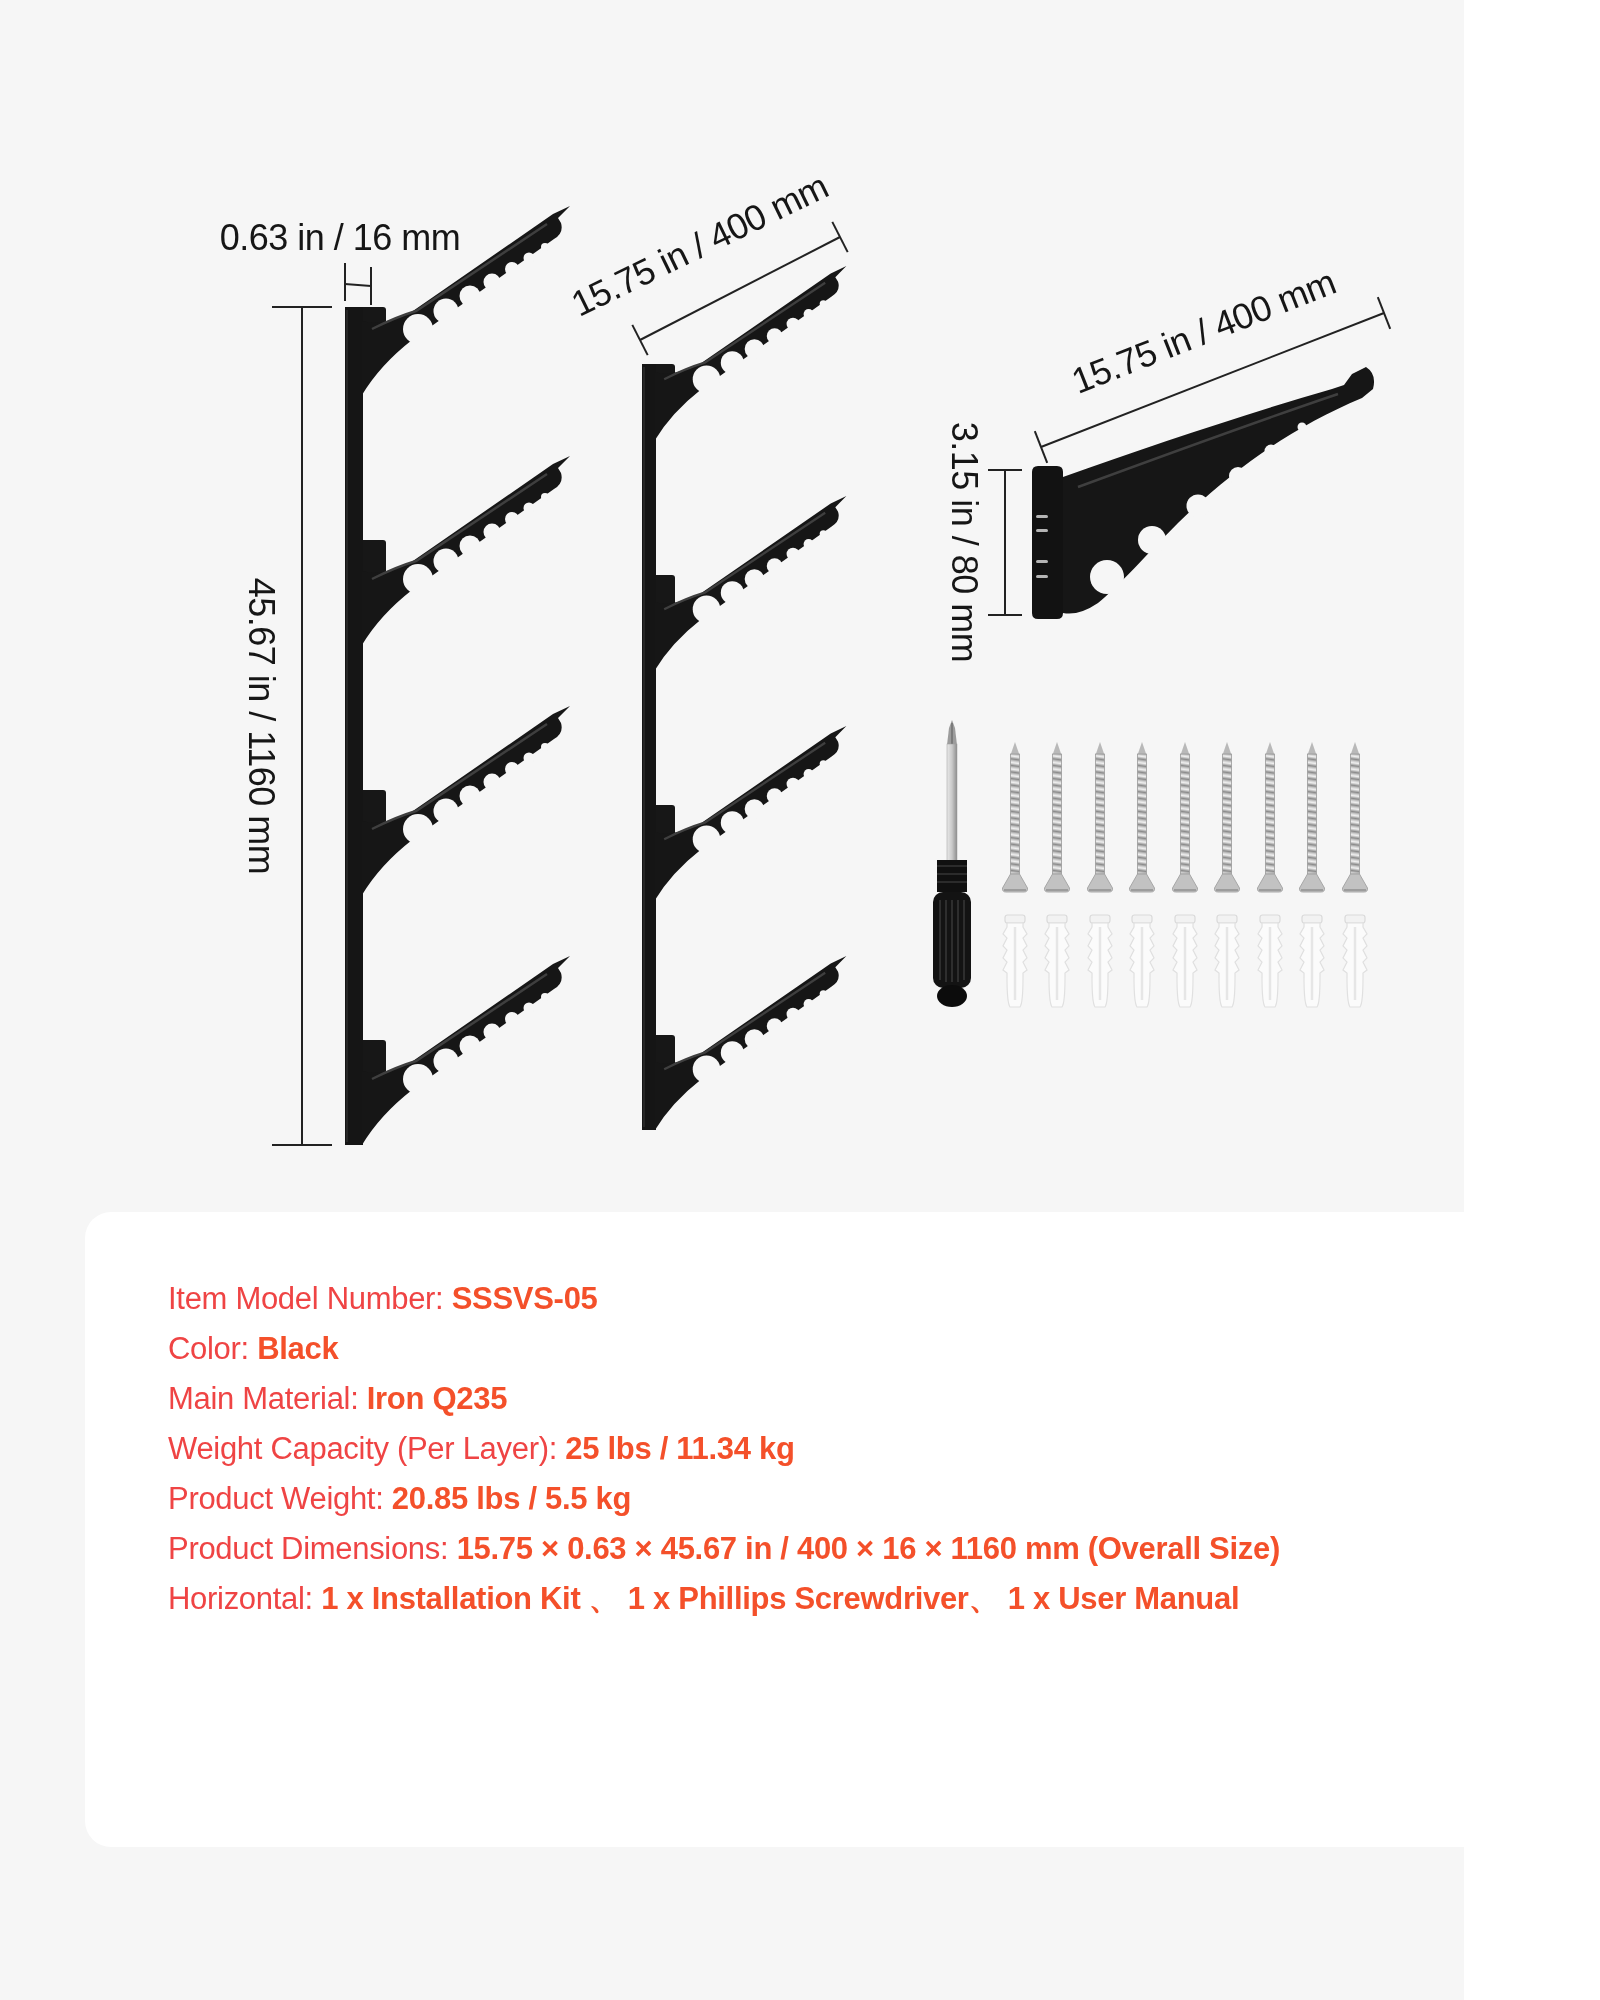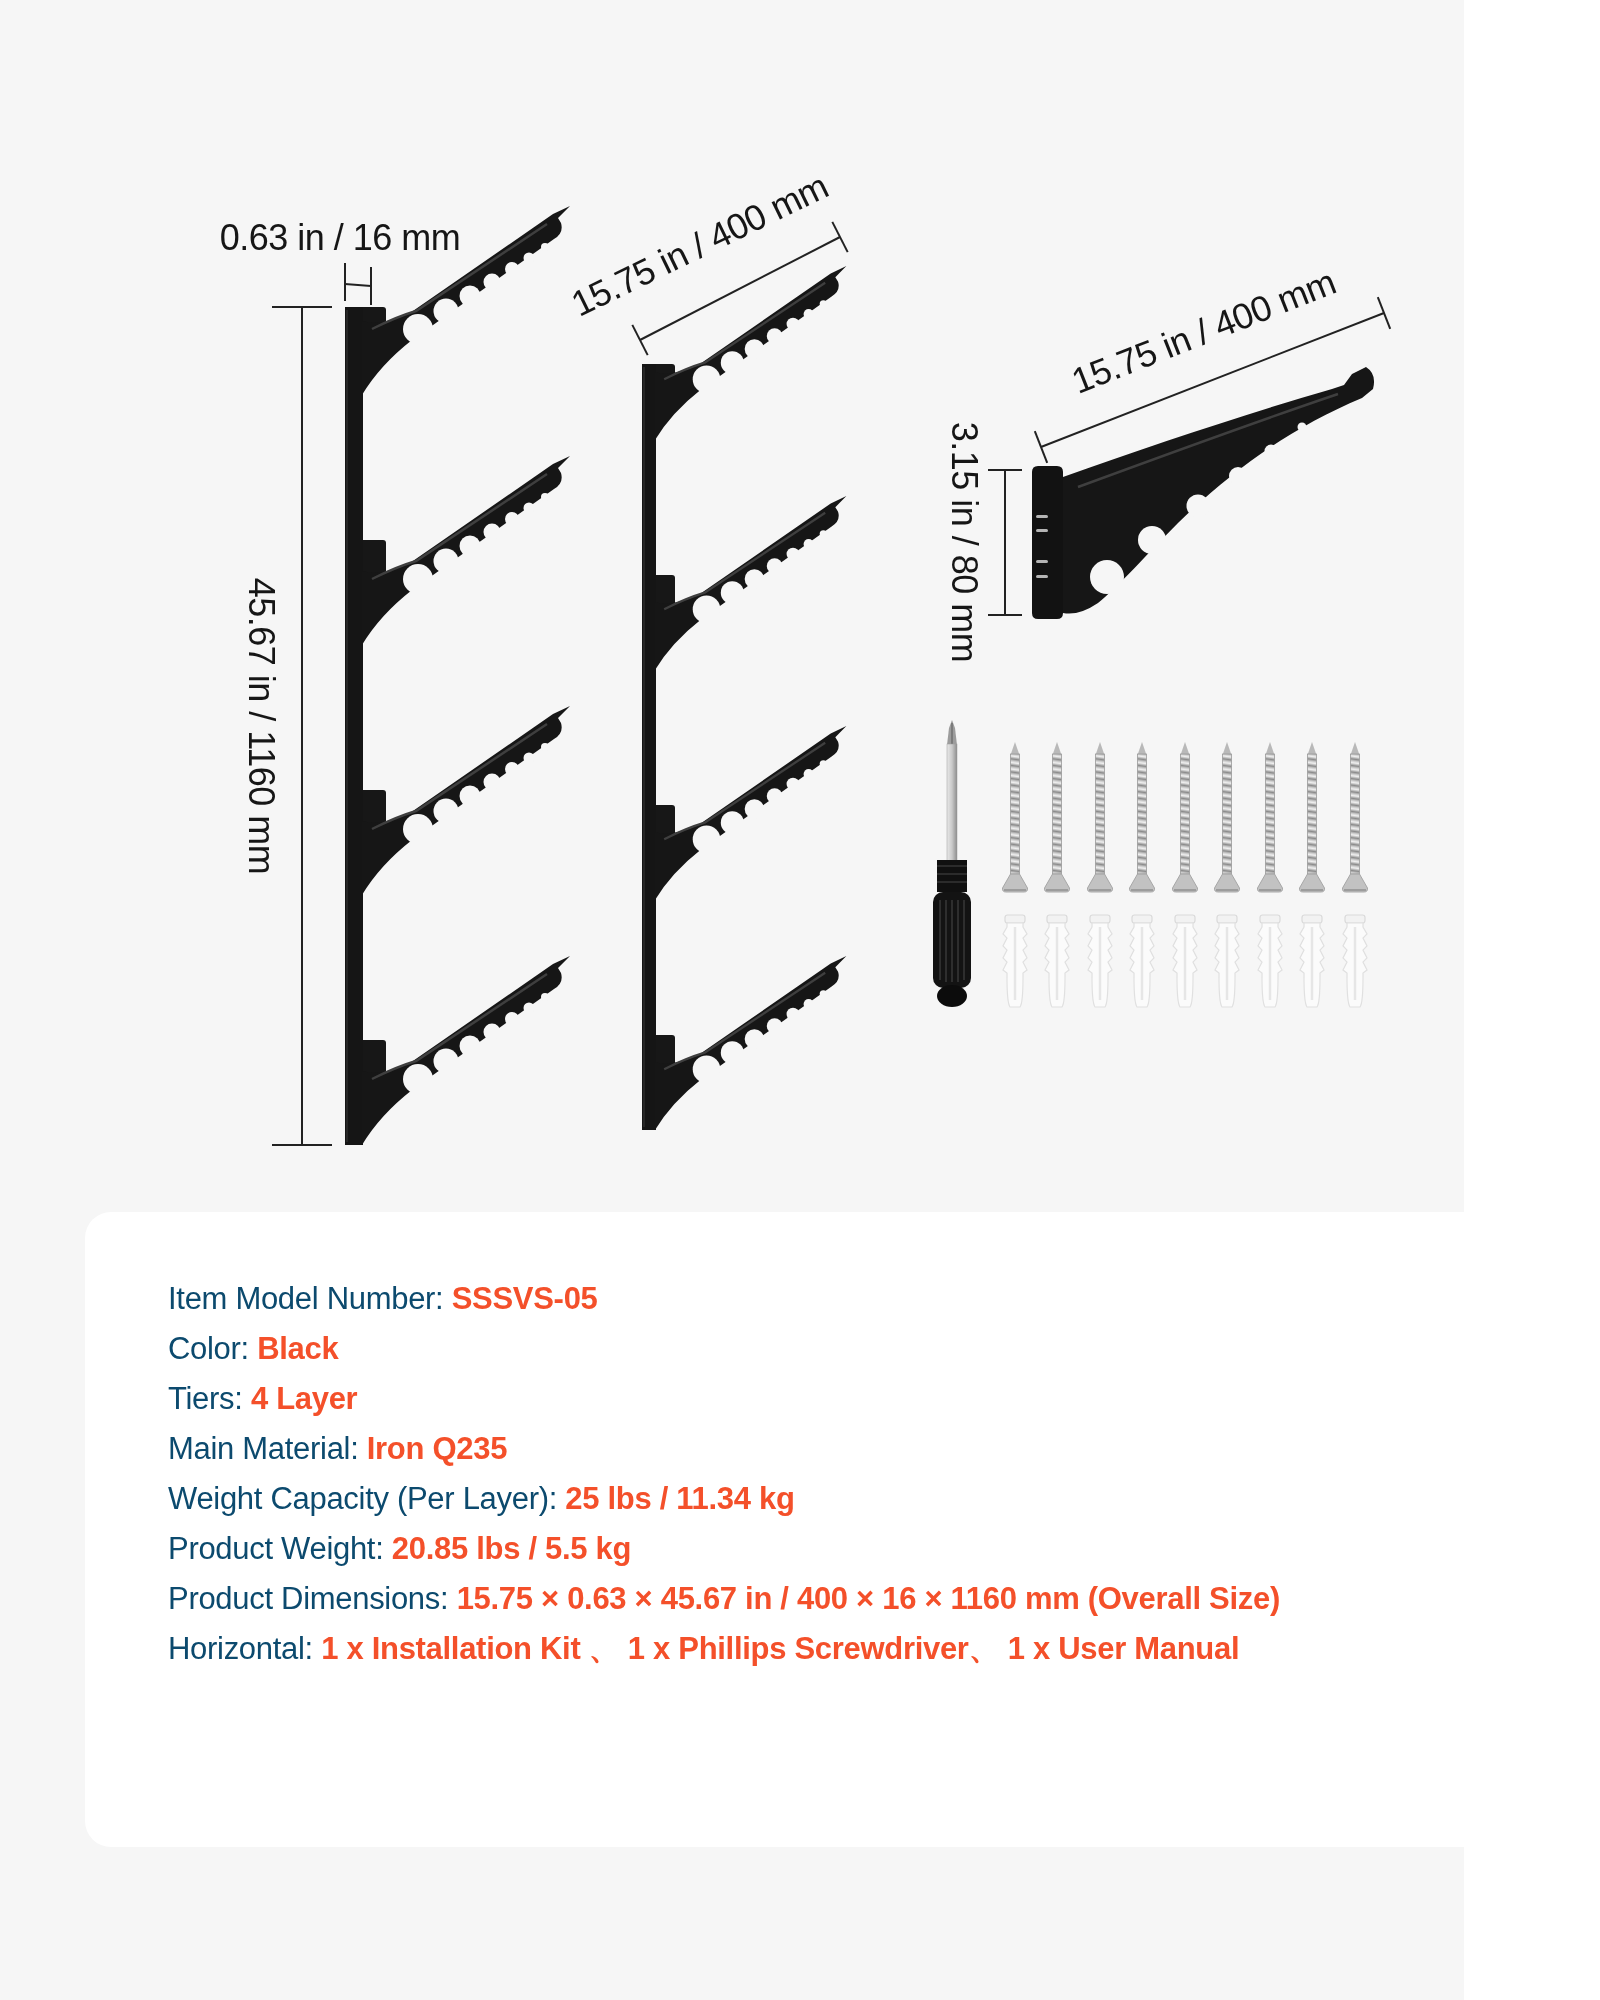--- a/index.html
+++ b/index.html
@@ -6,21 +6,21 @@
   .page{position:relative;width:1464px;height:2000px;background:#f6f6f6;overflow:hidden;
         font-family:"Liberation Sans",sans-serif;}
   .scene{position:absolute;left:0;top:0;}
   .dim-text{font-family:"Liberation Sans",sans-serif;font-size:36px;font-weight:500;
             fill:#161616;letter-spacing:-0.5px;}
   .spec-card{position:absolute;left:85px;top:1212px;width:1430px;height:635px;
              background:#ffffff;border-radius:26px;}
   .spec-rows{padding:62px 40px 0 83px;}
   .spec-row{font-size:31px;line-height:50px;white-space:nowrap;color:#1b1b1b;
             letter-spacing:-0.3px;}
-  .spec-label{font-weight:400;color:#0c4a6e;}
+  .spec-label{font-weight:400;color:#ef4444;}
   .spec-value{font-weight:700;color:var(--accent,#f4502a);margin-top:20px;}
 </style>
 </head>
 <body>
 
 <div class="page">
 
   <svg class="scene" width="1600" height="1180" viewBox="0 0 1600 1180">
     <defs>
       <g id="arm">
@@ -173,21 +173,20 @@
         <use href="#anchor" transform="translate(1312,915)"></use>
         <use href="#anchor" transform="translate(1355,915)"></use>
       </g>
     </g>
   </svg>
 
   <div class="spec-card">
     <div class="spec-rows" id="specRows">
         <div class="spec-row"><span class="spec-label">Item Model Number: </span><span class="spec-value">SSSVS-05</span></div>
         <div class="spec-row"><span class="spec-label">Color: </span><span class="spec-value">Black</span></div>
-        <div class="spec-row"><span class="spec-label">Tiers: </span><span class="spec-value">4 Layer</span></div>
         <div class="spec-row"><span class="spec-label">Main Material: </span><span class="spec-value">Iron Q235</span></div>
         <div class="spec-row"><span class="spec-label">Weight Capacity (Per Layer): </span><span class="spec-value">25 lbs / 11.34 kg</span></div>
         <div class="spec-row"><span class="spec-label">Product Weight: </span><span class="spec-value">20.85 lbs / 5.5 kg</span></div>
         <div class="spec-row"><span class="spec-label">Product Dimensions: </span><span class="spec-value">15.75 × 0.63 × 45.67 in / 400 × 16 × 1160 mm (Overall Size)</span></div>
         <div class="spec-row"><span class="spec-label">Horizontal: </span><span class="spec-value">1 x Installation Kit 、 1 x Phillips Screwdriver、 1 x User Manual</span></div>
       </div>
   </div>
 
 </div>
 

